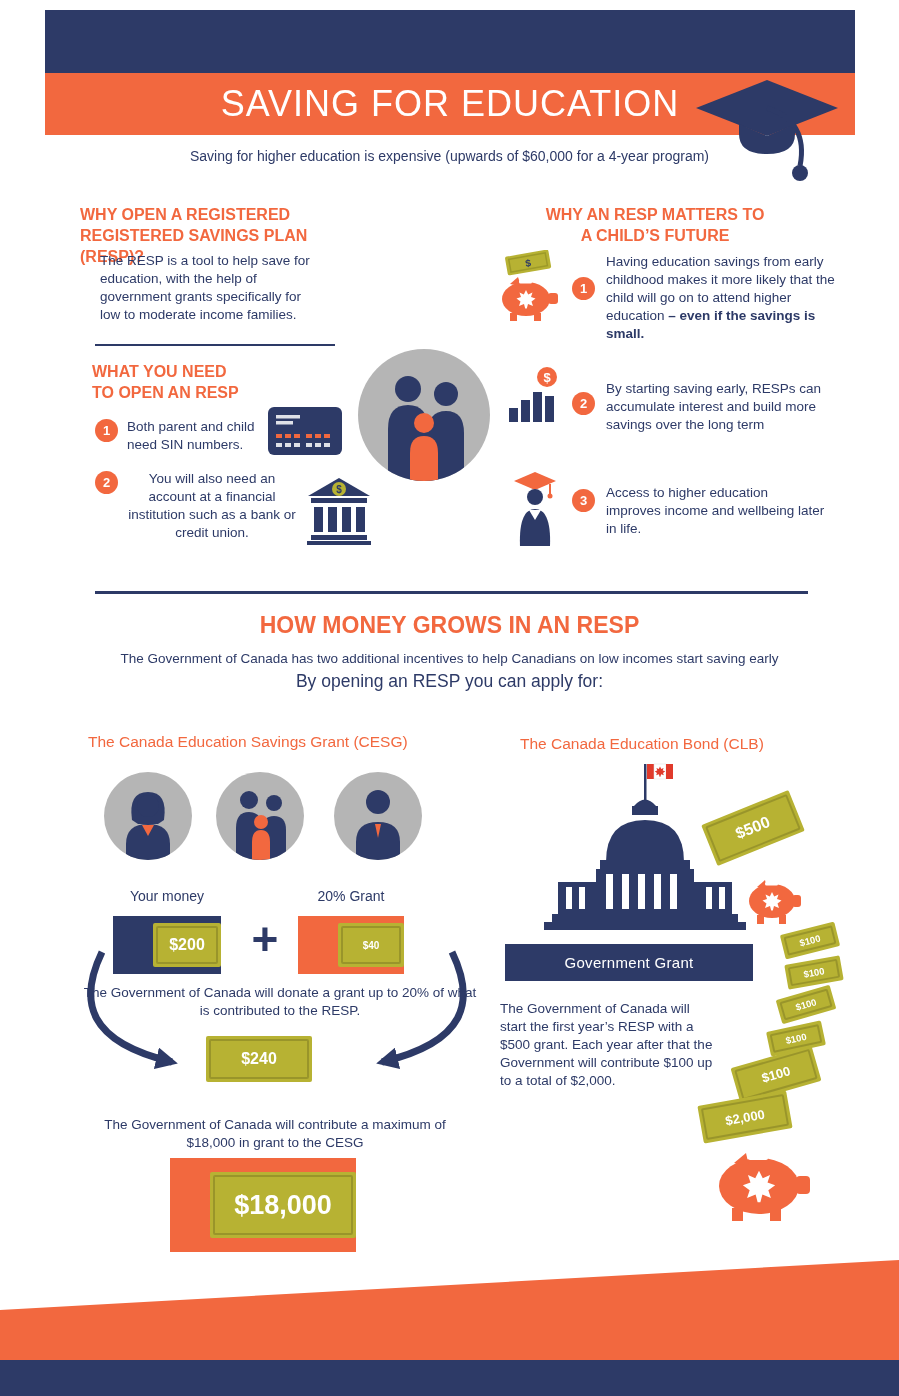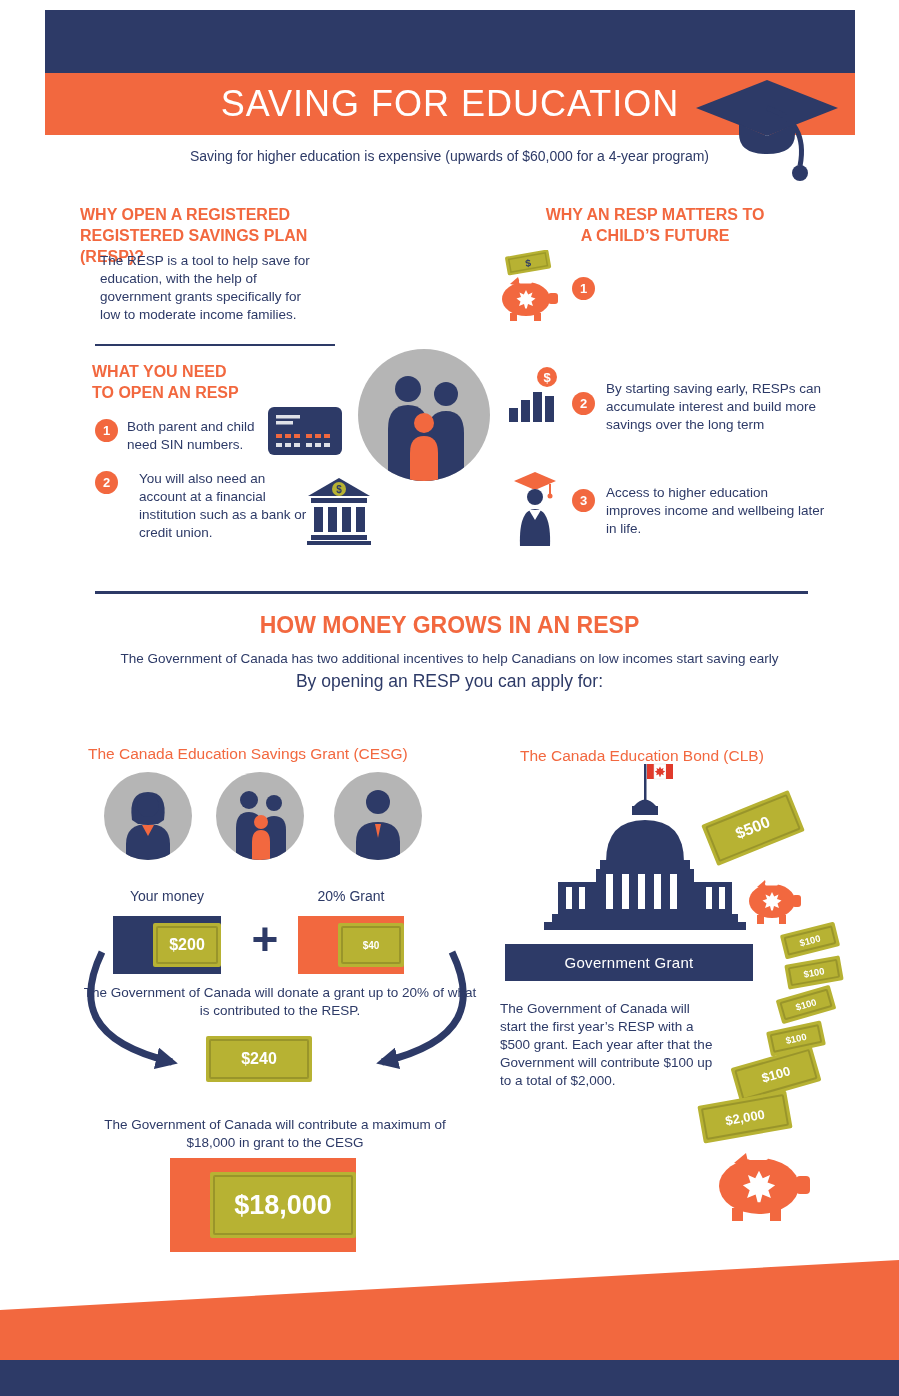--- a/index.html
+++ b/index.html
@@ -23,21 +23,21 @@
          font-size:36px;letter-spacing:1px;}
   .subtitle{left:0;top:148px;width:899px;text-align:center;font-size:14px;color:var(--navy);}
 
   .h-orange{color:var(--orange);font-weight:bold;font-size:16px;line-height:1.3;}
   .body-txt{font-size:13.5px;line-height:1.33;color:var(--navy);}
   .divider{background:var(--navy);}
 
   .num{position:absolute;width:23px;height:23px;border-radius:50%;background:var(--orange);
        color:#fff;font-weight:bold;font-size:13px;display:flex;align-items:center;justify-content:center;}
 
-  .sec-head{color:var(--orange);font-size:15.5px;margin-top:12px;}
+  .sec-head{color:var(--orange);font-size:15.5px;}
   .circle-icon{position:absolute;width:88px;height:88px;}
 
   .bill{position:absolute;background:var(--olive);color:#fff;font-weight:bold;
         display:flex;align-items:center;justify-content:center;border-radius:2px;}
   .bill::before{content:"";position:absolute;inset:3px;border:2px solid rgba(0,0,0,0.16);border-radius:2px;}
   .pad{position:absolute;display:flex;align-items:center;justify-content:center;}
   .pad .bill{position:relative;margin-left:40px;}
   .pad-navy{background:var(--navy);}
   .pad-orange{background:var(--orange);}
 
@@ -107,21 +107,21 @@
       <rect x="10" y="39" width="6" height="4"></rect>
         <rect x="19" y="39" width="6" height="4"></rect>
       <rect x="28" y="39" width="6" height="4"></rect>
         <rect x="40" y="39" width="6" height="4"></rect>
       <rect x="49" y="39" width="6" height="4"></rect>
         <rect x="58" y="39" width="6" height="4"></rect>
     </g>
   </svg>
 
   <div class="num" style="left:95px;top:471px;">2</div>
-  <div class="abs body-txt" style="left:139px;top:470px;width:168px;">You will also need an account at a financial institution such as a bank or credit union.</div>
+  <div class="abs body-txt" style="left:128px;top:470px;width:168px;text-align:center;">You will also need an account at a financial institution such as a bank or credit union.</div>
 
   <svg class="abs" style="left:306px;top:477px;" width="66" height="68" viewBox="0 0 66 68">
     <polygon points="33,1 64,19 2,19" fill="#2d3a67"></polygon>
     <circle cx="33" cy="12" r="7" fill="#b7b233"></circle>
     <text x="33" y="16" text-anchor="middle" font-size="10" font-weight="bold" fill="#2d3a67">$</text>
     <rect x="5" y="21" width="56" height="5" fill="#2d3a67"></rect>
     <rect x="8" y="30" width="9" height="25" fill="#2d3a67"></rect>
     <rect x="22" y="30" width="9" height="25" fill="#2d3a67"></rect>
     <rect x="36" y="30" width="9" height="25" fill="#2d3a67"></rect>
     <rect x="50" y="30" width="9" height="25" fill="#2d3a67"></rect>
@@ -160,20 +160,23 @@
     <ellipse cx="30" cy="49" rx="24" ry="17" fill="#f2683f"></ellipse>
     <polygon points="14,34 22,27 25,36" fill="#f2683f"></polygon>
     <rect x="52" y="43" width="10" height="11" rx="3" fill="#f2683f"></rect>
     <rect x="14" y="63" width="7" height="8" fill="#f2683f"></rect>
     <rect x="38" y="63" width="7" height="8" fill="#f2683f"></rect>
     <rect x="23" y="30" width="13" height="3.5" rx="1.5" fill="#fff"></rect>
     <use href="#maple" x="0" y="0" transform="translate(30,49)" fill="#fff"></use>
   </svg>
 
   <div class="num" style="left:572px;top:277px;">1</div>
+  <div class="abs body-txt" style="left:606px;top:253px;width:235px;">
+    <span>Having education savings from early childhood makes it more likely that the child will go on to attend higher education </span><b>– even if the savings is small.</b>
+  </div>
 
   <svg class="abs" style="left:506px;top:366px;" width="54" height="58" viewBox="0 0 54 58">
     <circle cx="41" cy="11" r="10" fill="#f2683f"></circle>
     <text x="41" y="15.5" text-anchor="middle" font-size="13" font-weight="bold" fill="#fff">$</text>
     <rect x="3" y="42" width="9" height="14" fill="#2d3a67"></rect>
     <rect x="15" y="34" width="9" height="22" fill="#2d3a67"></rect>
     <rect x="27" y="26" width="9" height="30" fill="#2d3a67"></rect>
     <rect x="39" y="30" width="9" height="26" fill="#2d3a67"></rect>
   </svg>
 

